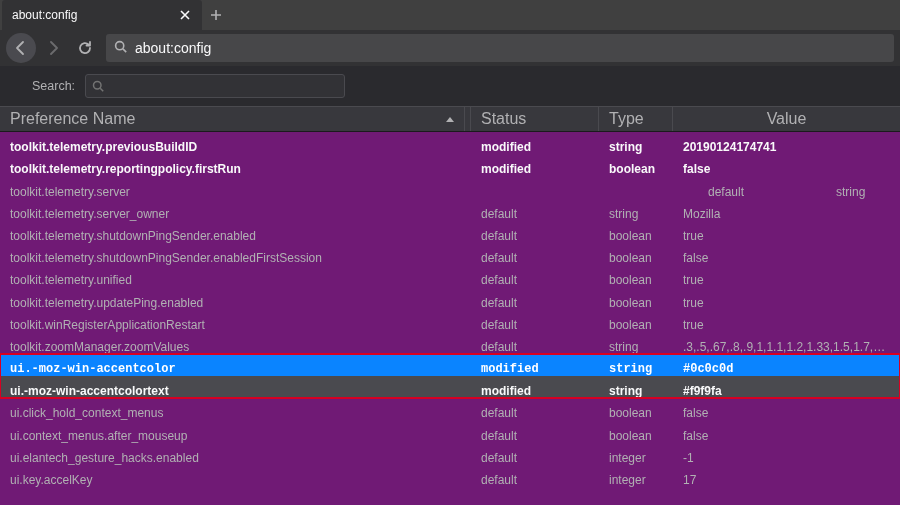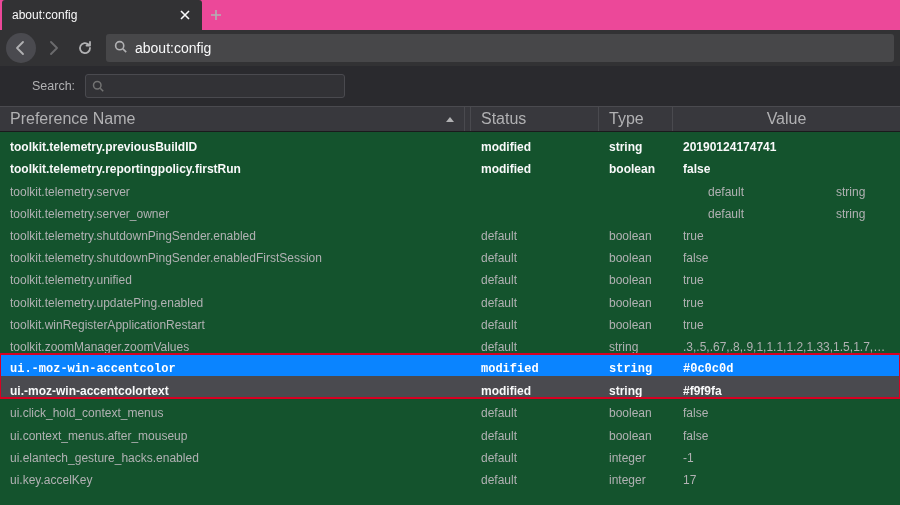--- a/index.html
+++ b/index.html
@@ -1,35 +1,35 @@
 <!DOCTYPE html>
 <html><head>
 <meta charset="utf-8">
 <style>
   * { box-sizing: border-box; margin: 0; padding: 0; font-family: -apple-system, BlinkMacSystemFont, "Segoe UI", sans-serif; }
   html, body { width: 900px; height: 505px; overflow: hidden; background: #0c0c0d; }
-  .chrome { background: #ec4899; }
+  .chrome { background: #404040; }
   .tabstrip { height: 30px; display: flex; align-items: stretch; padding-left: 2px; }
   .tab { width: 200px; background: #323234; display: flex; align-items: center; padding: 0 10px; font-size: 12px; color: #f9f9fa; gap: 8px; border-top-left-radius: 3px; border-top-right-radius: 3px; position: relative; }
   .tab .spacer { flex: 1; }
   .close-x { width: 14px; height: 14px; display: flex; align-items: center; justify-content: center; color: #f9f9fa; cursor: pointer; }
   .close-x svg { width: 10px; height: 10px; stroke: currentColor; stroke-width: 1.6; }
   .newtab { width: 28px; display: flex; align-items: center; justify-content: center; color: #b1b1b3; cursor: pointer; }
   .newtab svg { width: 12px; height: 12px; stroke: currentColor; stroke-width: 1.6; }
   .tabstrip-rest { flex: 1; }
   .toolbar { height: 36px; background: #323234; display: flex; align-items: center; padding: 0 6px; gap: 2px; }
   .nav-btn { width: 30px; height: 30px; display: flex; align-items: center; justify-content: center; color: #b1b1b3; cursor: pointer; border-radius: 4px; }
   .nav-btn.disabled { opacity: 0.45; cursor: default; }
   .nav-btn svg { width: 16px; height: 16px; stroke: currentColor; stroke-width: 1.8; fill: none; stroke-linecap: round; stroke-linejoin: round; }
   .back-circle { width: 30px; height: 30px; border-radius: 50%; background: #4a4a4f; display:flex;align-items:center;justify-content:center; }
   .urlbar { flex: 1; height: 28px; background: #474749; border-radius: 3px; display: flex; align-items: center; padding: 0 8px; gap: 8px; margin-left: 4px; }
   .urlbar svg { width: 13px; height: 13px; stroke: #b1b1b3; stroke-width: 2; fill: none; }
   .urlbar .text { font-size: 14px; color: #f9f9fa; }
 
-  .content { background: #14532d; height: calc(505px - 66px); }
+  .content { background: #701a75; height: calc(505px - 66px); }
   .search-row { display:flex; align-items:center; padding: 8px 12px 8px 32px; background:#2a2a2e; }
   .search-label { font-size: 12.5px; color:#b1b1b3; margin-right: 10px; }
   .search-box { width: 260px; height: 24px; background:#323236; border:1px solid #4a4a4f; border-radius:3px; display:flex; align-items:center; padding:0 6px; }
   .search-box svg { width:12px;height:12px;stroke:#737373;fill:none;stroke-width:2; }
 
   .cols { display:flex; height: 26px; align-items:center; background:#38383d; border-top:1px solid #4a4a4f; border-bottom:1px solid #1a1a1c; font-size:16px; color:#b1b1b3; }
   .col { padding: 0 10px; border-right:1px solid #4a4a4f; height:100%; display:flex; align-items:center; }
   .col.pref { flex:1; gap:6px; }
   .col.status { width:128px; }
   .col.type { width:74px; }
@@ -146,20 +146,21 @@
       </div>
       <div class="row">
         <div class="c pref">toolkit.telemetry.server</div>
         <div class="c status">default</div>
         <div class="c type">string</div>
       </div>
       <div class="row">
         <div class="c pref">toolkit.telemetry.server_owner</div>
         <div class="c status">default</div>
         <div class="c type">string</div>
+        <div class="c value">Mozilla</div>
       </div>
       <div class="row">
         <div class="c pref">toolkit.telemetry.shutdownPingSender.enabled</div>
         <div class="c status">default</div>
         <div class="c type">boolean</div>
         <div class="c value">true</div>
       </div>
       <div class="row">
         <div class="c pref">toolkit.telemetry.shutdownPingSender.enabledFirstSession</div>
         <div class="c status">default</div>

